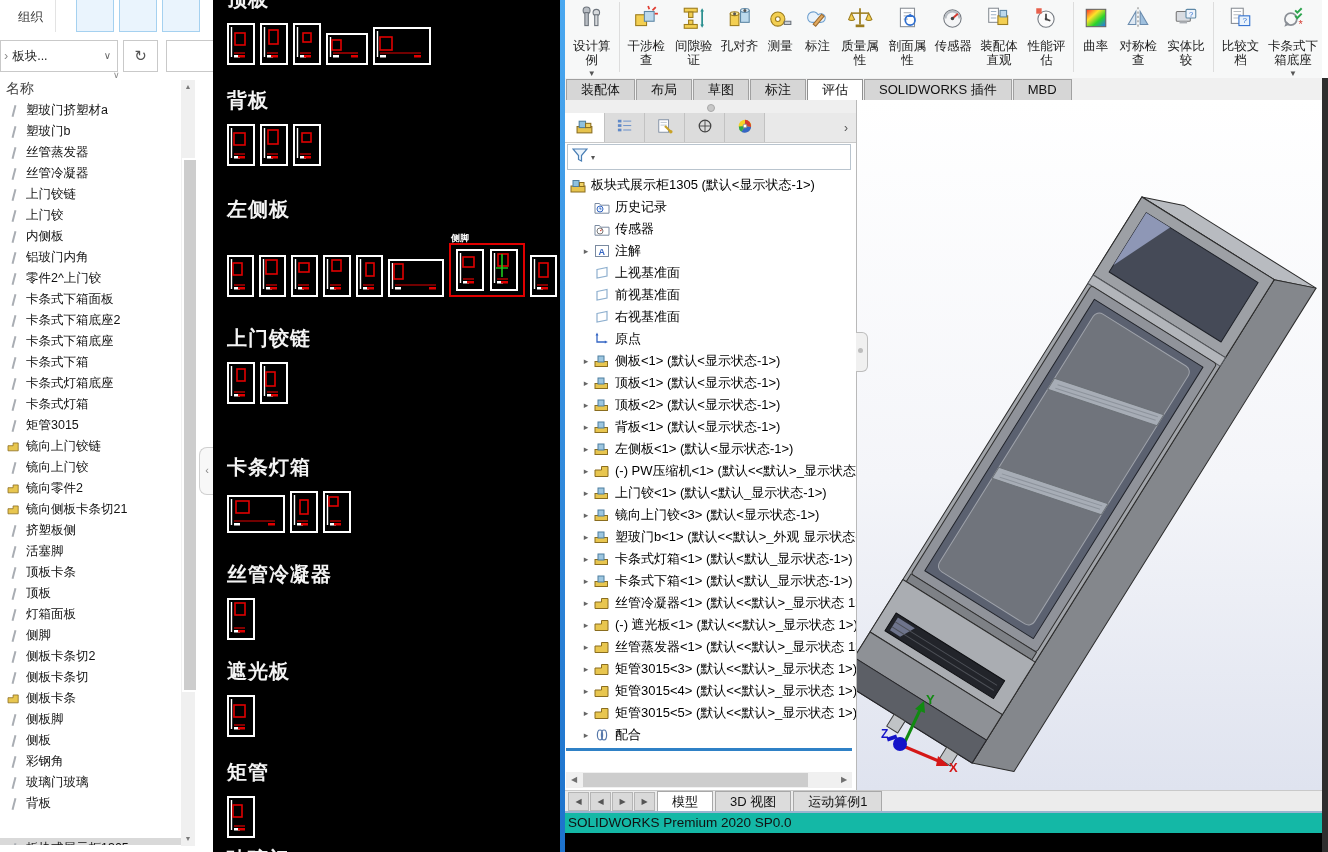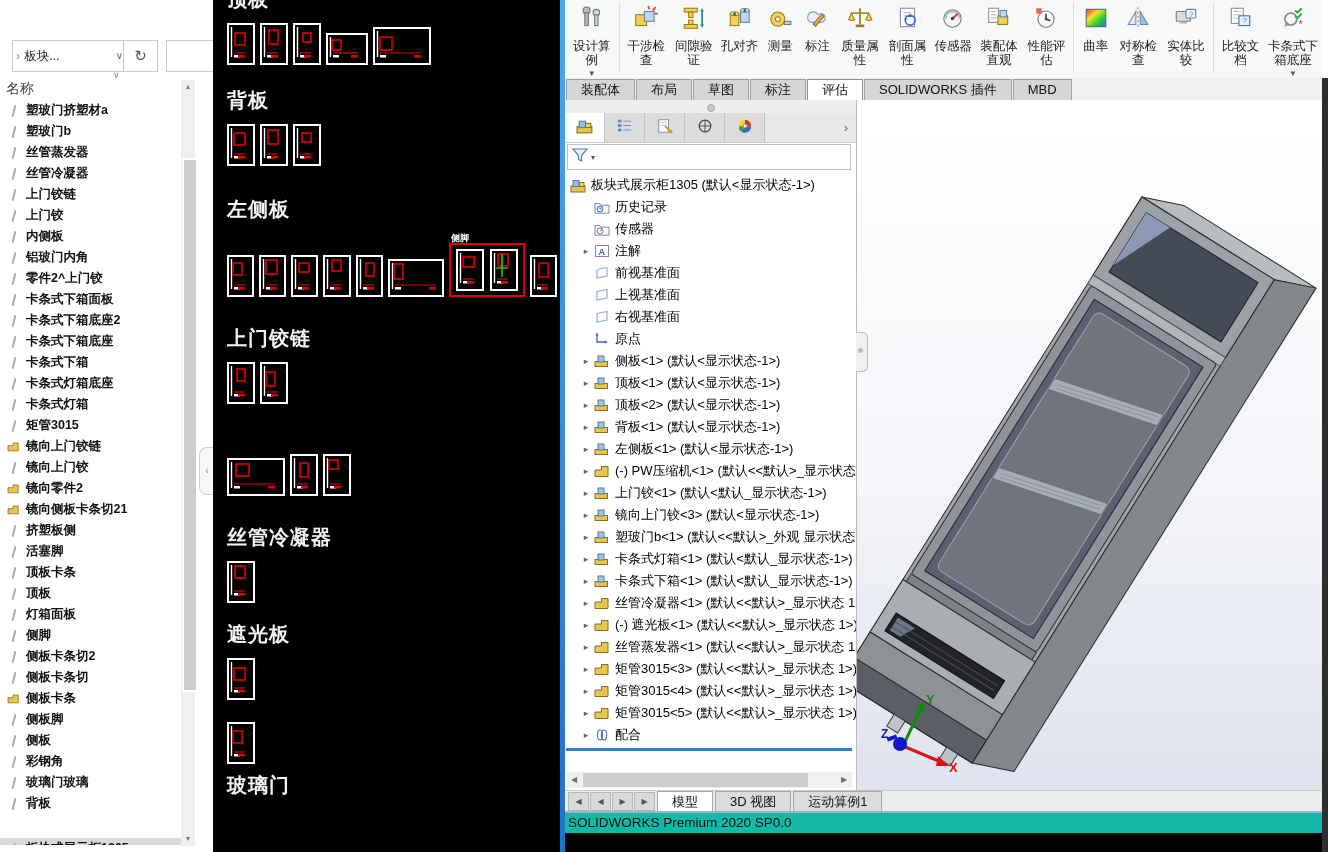--- a/index.html
+++ b/index.html
@@ -5,29 +5,29 @@
   html,body{margin:0;padding:0;background:#000;}
   #screen{position:relative;width:1328px;height:852px;overflow:hidden;
           font-family:"Liberation Sans","DejaVu Sans",sans-serif;background:#fff;}
   
   #left-panel{position:absolute;left:0;top:0;width:213px;height:852px;background:#fff;border-right:1px solid #d9d9d9;}
   .lp-toolbar{position:absolute;left:0;top:0;width:213px;height:34px;background:#fff;}
   .lp-organize{position:absolute;left:18px;top:9px;font-size:12.5px;color:#333;}
   .lp-tdiv{position:absolute;left:55px;top:0;width:1px;height:32px;background:#e3e3e3;}
   .lp-btn{position:absolute;top:-4px;width:36px;height:34px;background:#eaf4fd;border:1px solid #a5d1f0;}
   .lp-filter-row{position:absolute;left:0;top:40px;width:213px;height:32px;}
-  .lp-combo{position:absolute;left:12px;top:0;width:116px;height:30px;border:1px solid #c9c9c9;background:#fff;font-size:12.5px;color:#222;line-height:30px;}
+  .lp-combo{position:absolute;left:0px;top:0;width:116px;height:30px;border:1px solid #c9c9c9;background:#fff;font-size:12.5px;color:#222;line-height:30px;}
   .lp-combo .lead{color:#888;padding:0 4px 0 3px;}
   .lp-combo .chev{position:absolute;right:6px;top:0;color:#666;font-size:10px;}
   .lp-refresh{position:absolute;left:123px;top:0;width:33px;height:30px;border:1px solid #c9c9c9;background:#fff;color:#555;font-size:15px;text-align:center;line-height:29px;}
   .lp-search{position:absolute;left:166px;top:0;width:47px;height:30px;border:1px solid #c9c9c9;background:#fff;}
   .lp-colhead{position:absolute;left:0;top:80px;width:180px;height:18px;font-size:14px;color:#444;padding-left:6px;}
   .lp-chev-top{position:absolute;left:113px;top:70px;color:#888;font-size:9px;}
   #lp-list{position:absolute;left:0;top:100px;width:181px;height:745px;overflow:hidden;}
-  .lp-item{height:21px;display:flex;align-items:center;font-size:12.5px;color:#111;white-space:nowrap;font-weight:bold;}
+  .lp-item{height:21px;display:flex;align-items:center;font-size:12.5px;color:#111;white-space:nowrap;}
   .lp-item.selected{background:#d9d9d9;margin-top:24px;}
   .lp-ico{width:15px;height:14px;margin:0 5px 0 6px;flex:0 0 15px;display:flex;align-items:center;justify-content:center;}
   .lp-sliver{width:2px;height:12px;background:#a9adb3;transform:rotate(14deg);}
   
   .lp-scroll{position:absolute;left:181px;top:80px;width:14px;height:766px;background:#f0f0f0;}
   .lp-scroll .arr{position:absolute;left:0;width:14px;height:14px;color:#7a7a7a;font-size:7px;text-align:center;line-height:14px;}
   .lp-scroll .thumb{position:absolute;left:1px;top:78px;width:12px;height:530px;background:#cdcdcd;}
   .lp-collapse{position:absolute;left:199px;top:447px;width:14px;height:46px;background:#f8f8f8;border:1px solid #d0d0d0;border-right:none;border-radius:8px 0 0 8px;color:#888;font-size:11px;text-align:center;line-height:44px;}
   
   #palette{position:absolute;left:213px;top:0;width:352px;height:852px;background:#000;overflow:hidden;}
@@ -90,20 +90,27 @@
   #bottom-black{position:absolute;left:0;top:833px;width:763px;height:19px;background:#000;}
   #right-edge{position:absolute;left:757px;top:78px;width:6px;height:774px;background:#2e2e2e;}
   text{font-family:"Liberation Sans",sans-serif;}
 </style>
 </head>
 <body>
 
 <div id="screen">
 
   <aside id="left-panel">
+    <div class="lp-toolbar">
+      <span class="lp-organize">组织</span>
+      <div class="lp-tdiv"></div>
+      <div class="lp-btn" style="left:76px"></div>
+      <div class="lp-btn" style="left:119px"></div>
+      <div class="lp-btn" style="left:162px"></div>
+    </div>
     <div class="lp-filter-row">
       <div class="lp-combo">
         <span class="lead">›</span><span>板块...</span>
         <span class="chev">∨</span>
       </div>
       <div class="lp-refresh"><span>↻</span></div>
       <div class="lp-search"></div>
     </div>
     <span class="lp-chev-top">∨</span>
     <div class="lp-colhead"><span>名称</span></div>
@@ -489,20 +496,21 @@
             <div class="thumb p"><svg width="20" height="34" viewBox="0 0 20 34">
                 <line x1="2.5" y1="2" x2="2.5" y2="32" stroke="#fff" stroke-width="1.4"></line>
                 <rect x="4" y="8" width="9" height="14" fill="none" stroke="#e00000" stroke-width="1.6"></rect>
                 <line x1="5" y1="28" x2="16" y2="28" stroke="#e00000" stroke-width="1.2"></line>
                 <rect x="5" y="30" width="6" height="2.5" fill="#fff"></rect>
                 <rect x="9" y="30" width="7" height="2.5" fill="#e00000"></rect>
               </svg></div>
           </div>
         </div>
         <div class="pal-section sec-4">
+          <div class="pal-title">卡条灯箱</div>
           <div class="pal-row">
             <div class="thumb L"><svg width="50" height="30" viewBox="0 0 50 30">
                 <line x1="2.5" y1="2" x2="2.5" y2="28" stroke="#fff" stroke-width="1.4"></line>
                 <rect x="7" y="4" width="13" height="12" fill="none" stroke="#e00000" stroke-width="1.6"></rect>
                 <line x1="5" y1="24" x2="46" y2="24" stroke="#e00000" stroke-width="1.2"></line>
                 <rect x="5" y="26" width="6" height="2.5" fill="#fff"></rect>
                 <rect x="39" y="26" width="7" height="2.5" fill="#e00000"></rect>
               </svg></div>
             <div class="thumb p"><svg width="20" height="34" viewBox="0 0 20 34">
                 <line x1="2.5" y1="2" x2="2.5" y2="32" stroke="#fff" stroke-width="1.4"></line>
@@ -538,20 +546,21 @@
             <div class="thumb p"><svg width="20" height="34" viewBox="0 0 20 34">
                 <line x1="2.5" y1="2" x2="2.5" y2="32" stroke="#fff" stroke-width="1.4"></line>
                 <rect x="5" y="8" width="11" height="12" fill="none" stroke="#e00000" stroke-width="1.6"></rect>
                 <line x1="5" y1="28" x2="16" y2="28" stroke="#e00000" stroke-width="1.2"></line>
                 <rect x="5" y="30" width="6" height="2.5" fill="#fff"></rect>
                 <rect x="9" y="30" width="7" height="2.5" fill="#e00000"></rect>
               </svg></div>
           </div>
         </div>
         <div class="pal-section sec-7">
+          <div class="pal-title">矩管</div>
           <div class="pal-row">
             <div class="thumb p"><svg width="20" height="34" viewBox="0 0 20 34">
                 <line x1="2.5" y1="2" x2="2.5" y2="32" stroke="#fff" stroke-width="1.4"></line>
                 <rect x="4" y="7" width="9" height="12" fill="none" stroke="#e00000" stroke-width="1.6"></rect>
                 <line x1="5" y1="28" x2="16" y2="28" stroke="#e00000" stroke-width="1.2"></line>
                 <rect x="5" y="30" width="6" height="2.5" fill="#fff"></rect>
                 <rect x="9" y="30" width="7" height="2.5" fill="#e00000"></rect>
               </svg></div>
           </div>
         </div>
@@ -866,30 +875,30 @@
             </span>
     <span class="tw-label">注解</span>
   </div>
           <div class="tree-row tree-child">
     <span class="tw-arrow"></span>
     <span class="tw-icon">
               <svg width="16" height="14" viewBox="0 0 16 14">
                 <polygon points="3,3.5 13,1.5 13,10 3,12" fill="none" stroke="#8fb0cf" stroke-width="1.2"></polygon>
               </svg>
             </span>
+    <span class="tw-label">上视基准面</span>
+  </div>
+          <div class="tree-row tree-child">
+    <span class="tw-arrow"></span>
+    <span class="tw-icon">
+              <svg width="16" height="14" viewBox="0 0 16 14">
+                <polygon points="3,3.5 13,1.5 13,10 3,12" fill="none" stroke="#8fb0cf" stroke-width="1.2"></polygon>
+              </svg>
+            </span>
     <span class="tw-label">前视基准面</span>
-  </div>
-          <div class="tree-row tree-child">
-    <span class="tw-arrow"></span>
-    <span class="tw-icon">
-              <svg width="16" height="14" viewBox="0 0 16 14">
-                <polygon points="3,3.5 13,1.5 13,10 3,12" fill="none" stroke="#8fb0cf" stroke-width="1.2"></polygon>
-              </svg>
-            </span>
-    <span class="tw-label">上视基准面</span>
   </div>
           <div class="tree-row tree-child">
     <span class="tw-arrow"></span>
     <span class="tw-icon">
               <svg width="16" height="14" viewBox="0 0 16 14">
                 <polygon points="3,3.5 13,1.5 13,10 3,12" fill="none" stroke="#8fb0cf" stroke-width="1.2"></polygon>
               </svg>
             </span>
     <span class="tw-label">右视基准面</span>
   </div>

